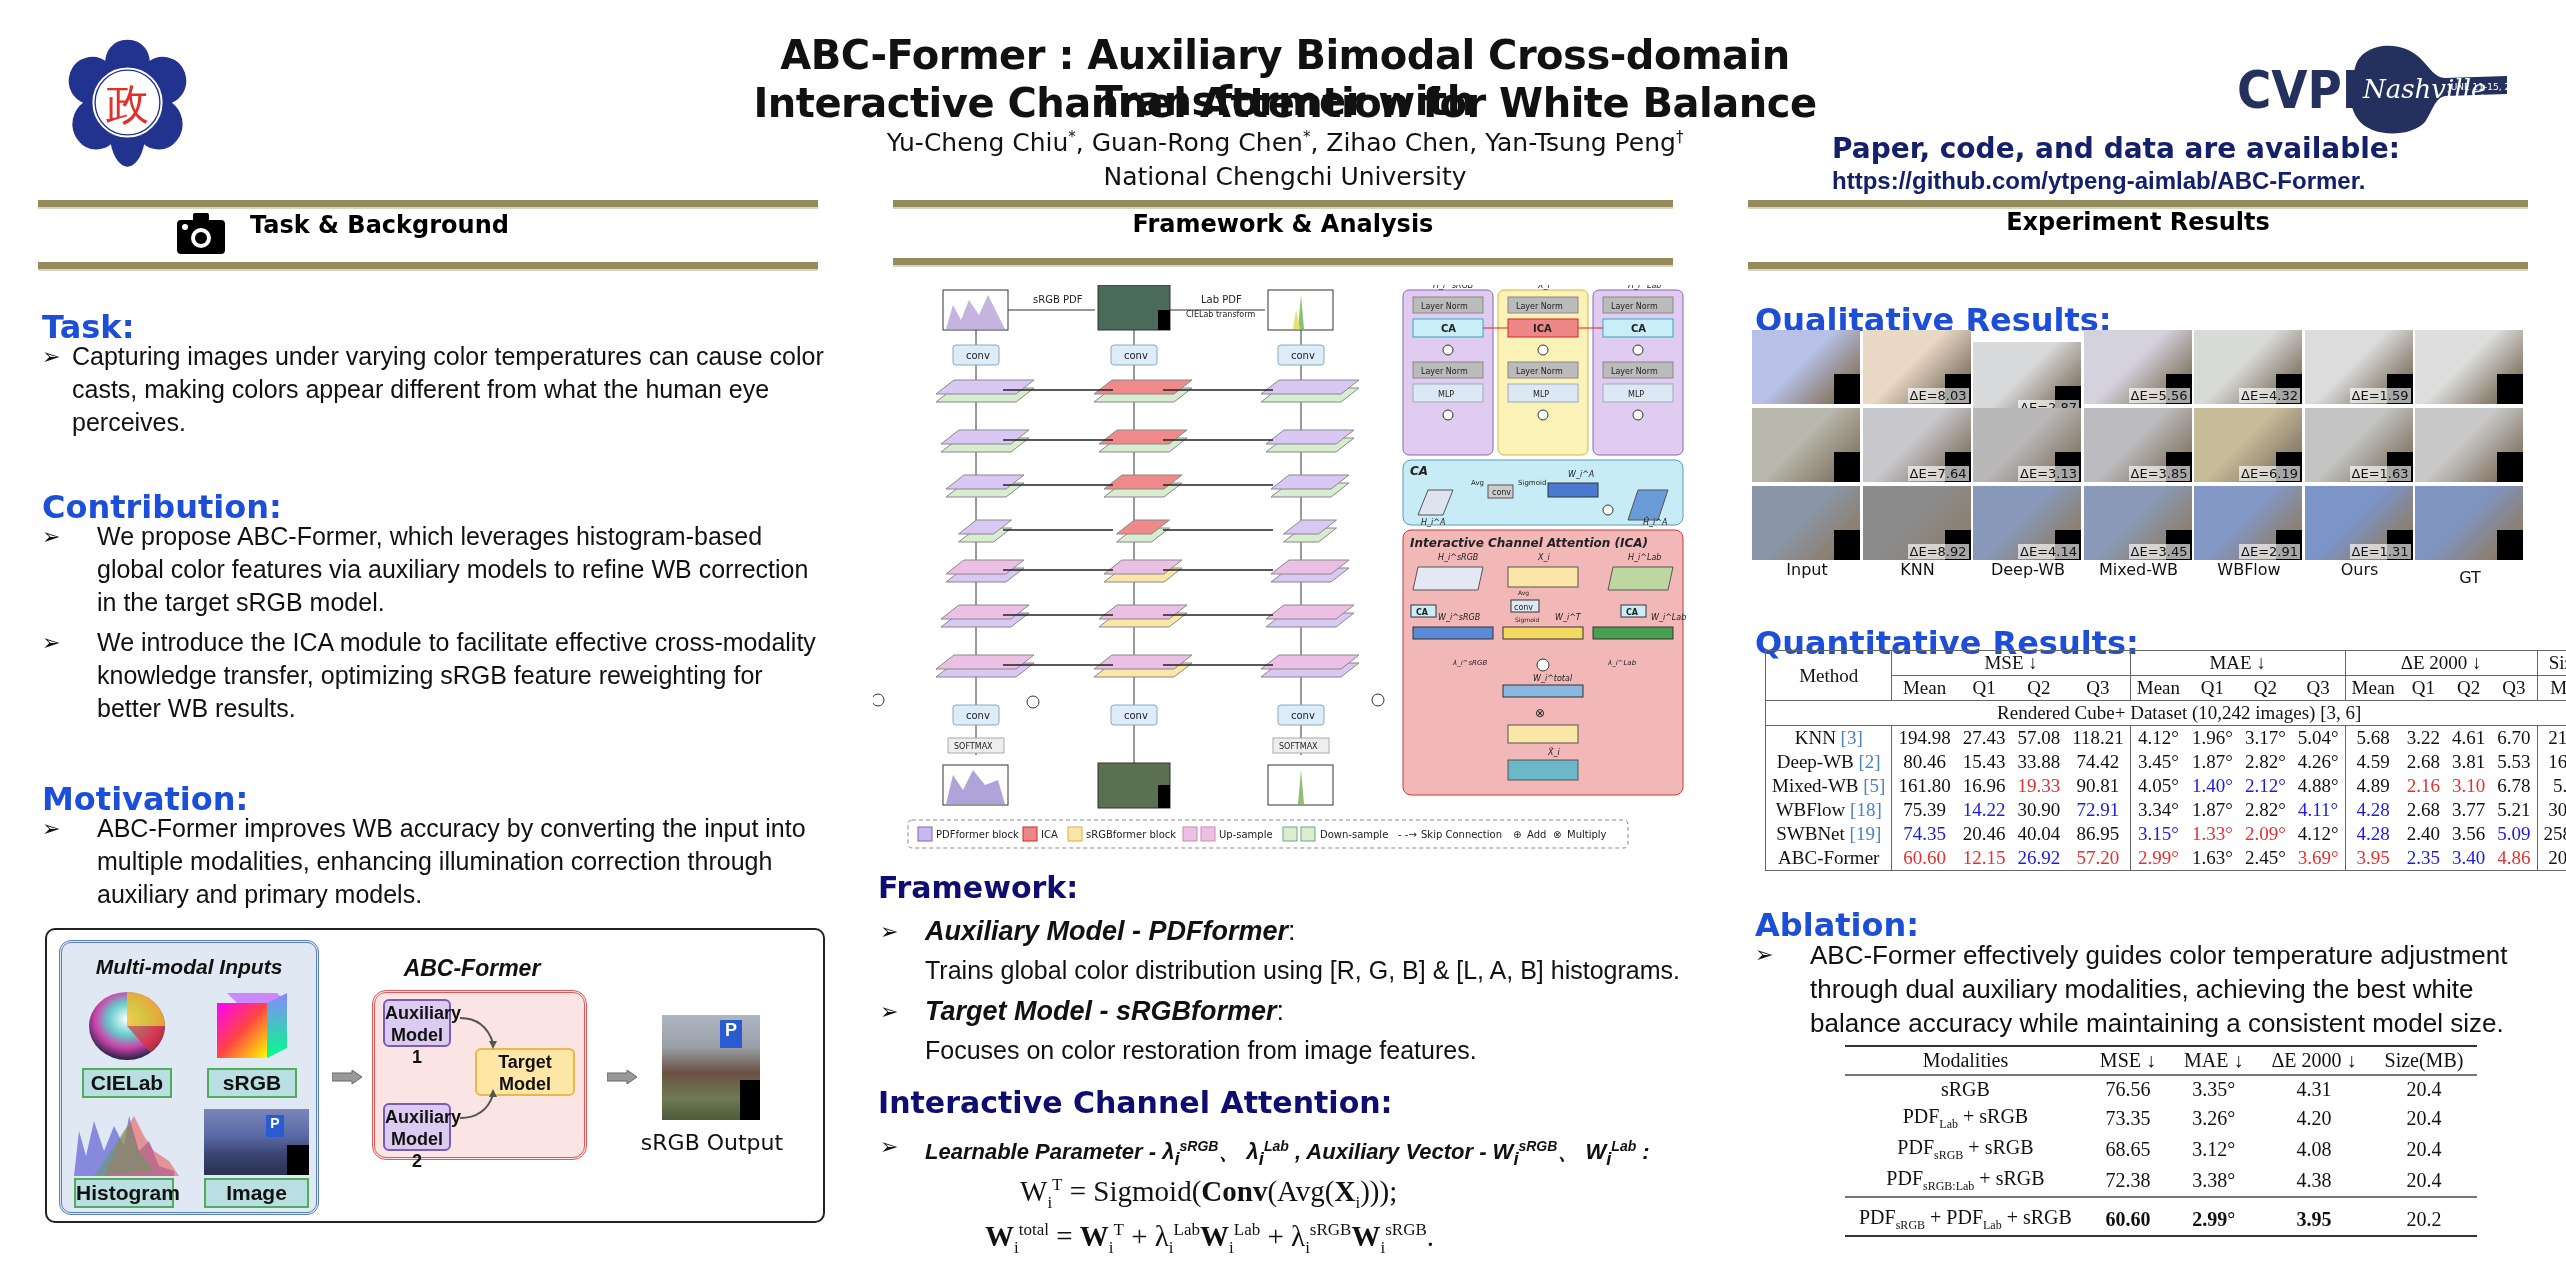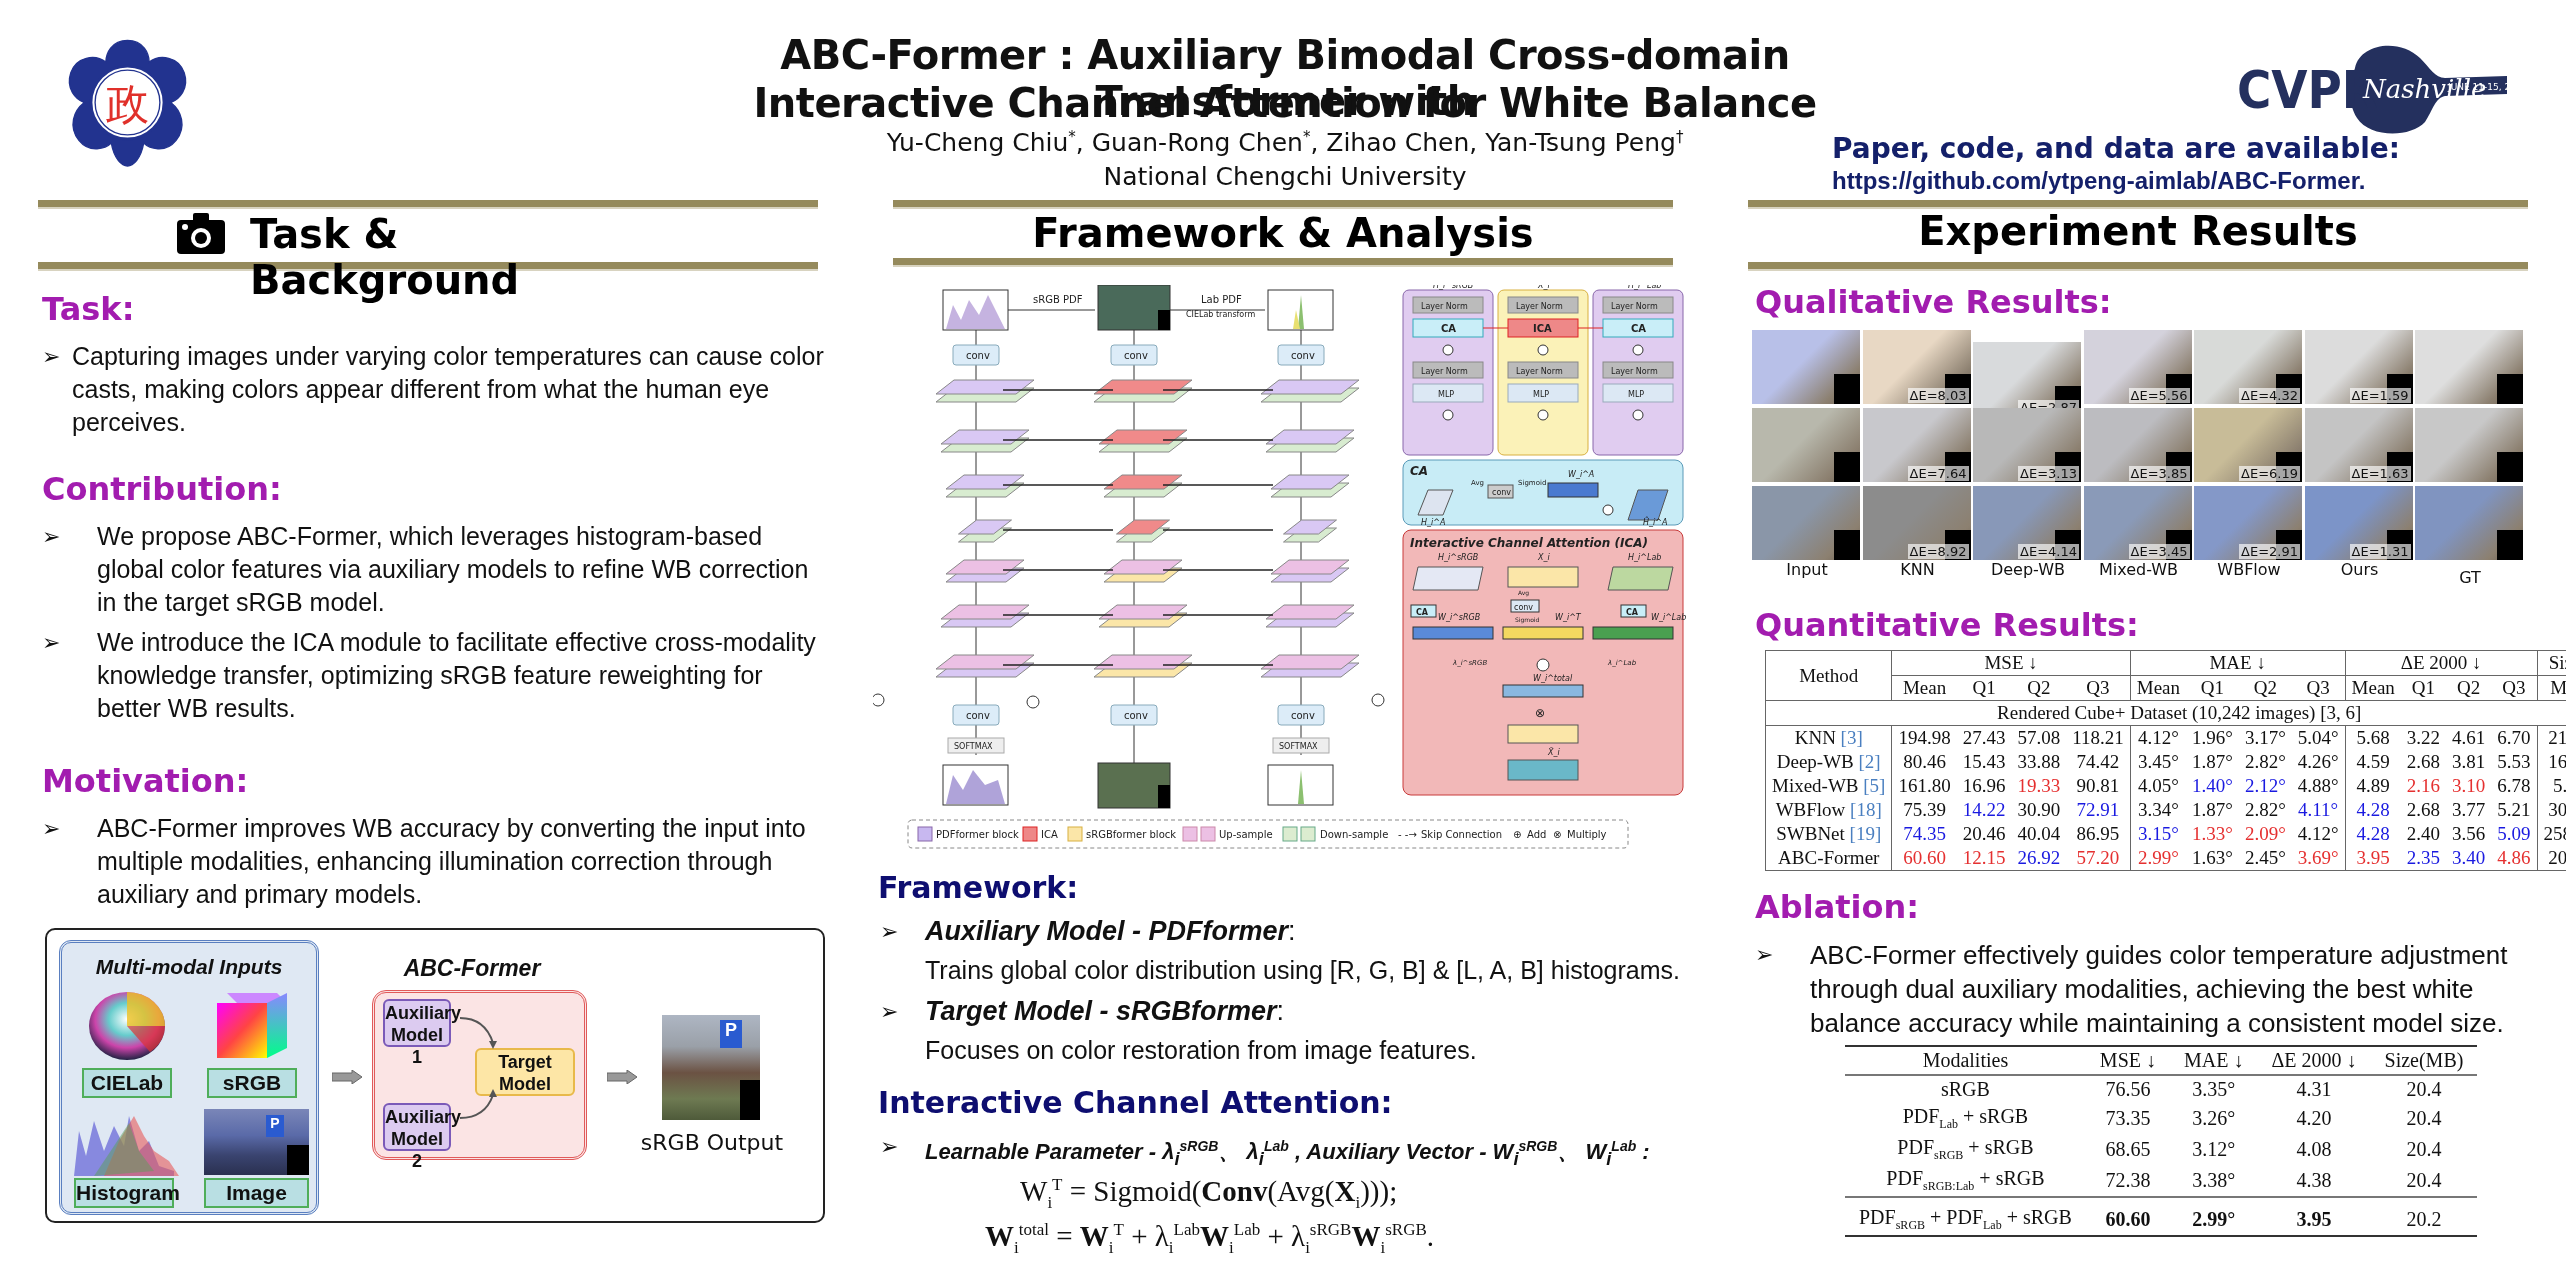--- a/index.html
+++ b/index.html
@@ -14,24 +14,24 @@
   .title2 { top: 80px; }
   .authors { left: 740px; width: 1090px; top: 128px; text-align: center; font-size: 25px; font-family: "DejaVu Sans", sans-serif; }
   .authors sup { font-size: 15px; }
   .univ { left: 740px; width: 1090px; top: 162px; text-align: center; font-size: 25px; font-family: "DejaVu Sans", sans-serif; }
   .cvpr { left: 2235px; top: 38px; width: 280px; height: 100px; }
   .avail { left: 1832px; top: 132px; font-size: 28px; color: #14206a; font-family: "DejaVu Sans", sans-serif; font-weight: bold; }
   .repo { left: 1832px; top: 167px; font-size: 24px; color: #14206a; font-weight: bold; font-family: "Liberation Sans", sans-serif; }
 
   
   .bar { height: 7px; background: #958a5c; box-shadow: 0 2px 0 #d8d3c0; }
-  .col-title { font-size: 40px; font-weight: bold; font-family: "DejaVu Sans", sans-serif; text-align: center; color: #000; }
+  .col-title { font-size: 24px; font-weight: bold; font-family: "DejaVu Sans", sans-serif; text-align: center; color: #000; }
 
   
-  .sec-h { font-size: 32px; font-weight: bold; color: #a21caf; font-family: "DejaVu Sans", sans-serif; }
+  .sec-h { font-size: 32px; font-weight: bold; color: #1d4ed8; font-family: "DejaVu Sans", sans-serif; margin-top: 18px; }
   .bullet { display: flex; font-size: 25px; line-height: 33px; color: #111; font-family: "Liberation Sans", sans-serif; }
   .bullet .arrow { flex: 0 0 auto; width: 30px; font-size: 22px; }
   .bullet.wide .arrow { width: 55px; }
 
   
   .overview { left: 45px; top: 928px; width: 780px; height: 295px; border: 2px solid #222; border-radius: 10px; }
   .mm-box { position: absolute; left: 12px; top: 10px; width: 260px; height: 275px; background: #dfe8f3; border: 3px double #5a7fc0; border-radius: 12px; }
   .mm-title { position: absolute; left: 0; width: 100%; top: 12px; text-align: center; font-style: italic; font-weight: bold; font-size: 21px; }
   .mm-chip { position: absolute; width: 90px; height: 30px; background: #b9dfe3; border: 2px solid #4fae5a; text-align: center; font-size: 21px; font-weight: bold; line-height: 26px; }
   .abc-title { position: absolute; left: 325px; top: 25px; width: 200px; text-align: center; font-size: 23px; font-weight: bold; font-style: italic; }

